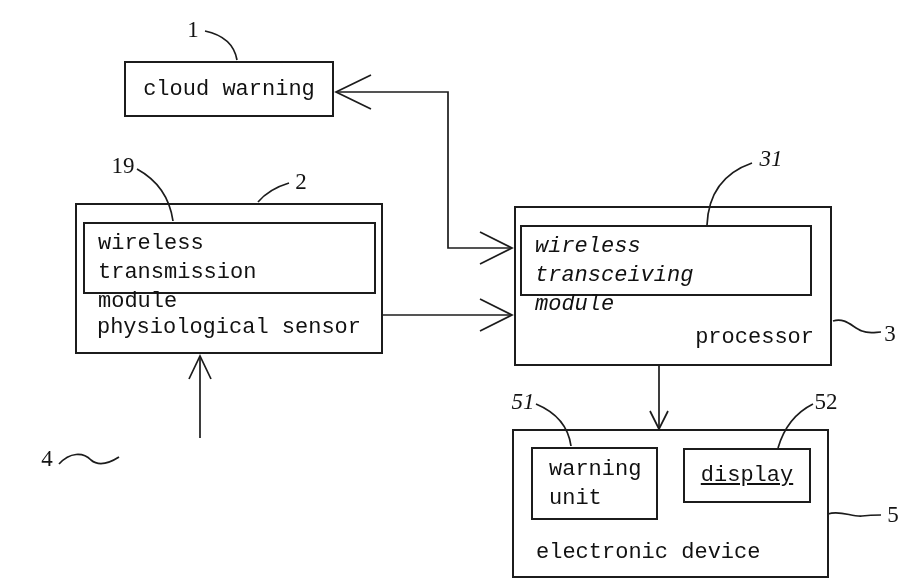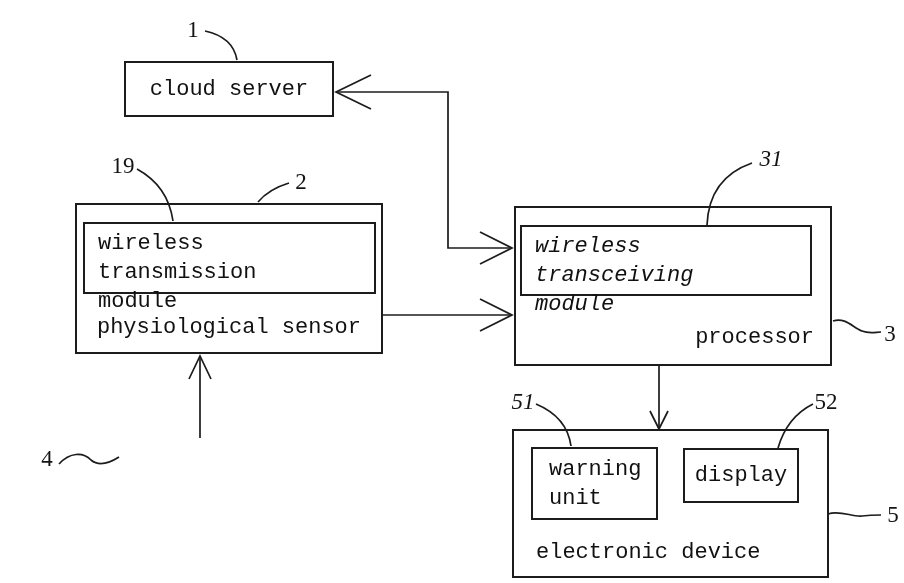--- a/index.html
+++ b/index.html
@@ -56,21 +56,21 @@
   .cloud-server   { left: 124px; top:  61px; width: 210px; height: 56px; }
   .sensor         { left:  75px; top: 203px; width: 308px; height: 151px; }
   .tx-module      { left:  83px; top: 222px; width: 293px; height:  72px; }
   .sensor-label   { left: 0; right: 0; bottom: 10px; text-align: center; }
   .processor      { left: 514px; top: 206px; width: 318px; height: 160px; }
   .rx-module      { left: 520px; top: 225px; width: 292px; height:  71px; font-style: italic; }
   .processor-label{ right: 16px; bottom: 12px; }
   .controller     { left: 120px; top: 438px; width: 157px; height: 56px; }
   .device         { left: 512px; top: 429px; width: 317px; height: 149px; }
   .warning-unit   { left: 531px; top: 447px; width: 127px; height: 73px; padding: 6px 0 0 16px; }
-  .display-box    { left: 683px; top: 448px; width: 116px; height: 55px; }
+  .display-box    { left: 683px; top: 448px; width: 128px; height: 55px; text-decoration: underline; }
   .device-label   { left: 0; right: 0; bottom: 9px; padding-left: 22px; }
 
   
   .ref {
     position: absolute;
     font-family: "Liberation Serif", "DejaVu Serif", serif;
     font-size: 23px;
     line-height: 23px;
     color: #141414;
     transform: translate(-50%, -50%);
@@ -111,21 +111,21 @@
     <path d="M289 183 Q269 189 258 202"></path>
     <path d="M752 163 Q709 178 707 225"></path>
     <path d="M833 321 C846 317 853 328 862 331 C869 334 876 332 881 332"></path>
     <path d="M59 464 C70 452 83 452 91 460 C98 466 108 464 119 457"></path>
     <path d="M536 404 Q567 417 571 446"></path>
     <path d="M813 404 Q787 417 778 448"></path>
     <path d="M828 514 C840 510 852 517 862 516 C870 515 876 515 881 515"></path>
   </svg>
 
   <div class="box center cloud-server">
-    <span>cloud server</span>
+    <span>cloud warning</span>
   </div>
 
   <div class="box container sensor">
     <div class="corner-label sensor-label">physiological sensor</div>
   </div>
 
   <div class="box module tx-module">wireless transmission
 module</div>
 
   <div class="box container processor">

